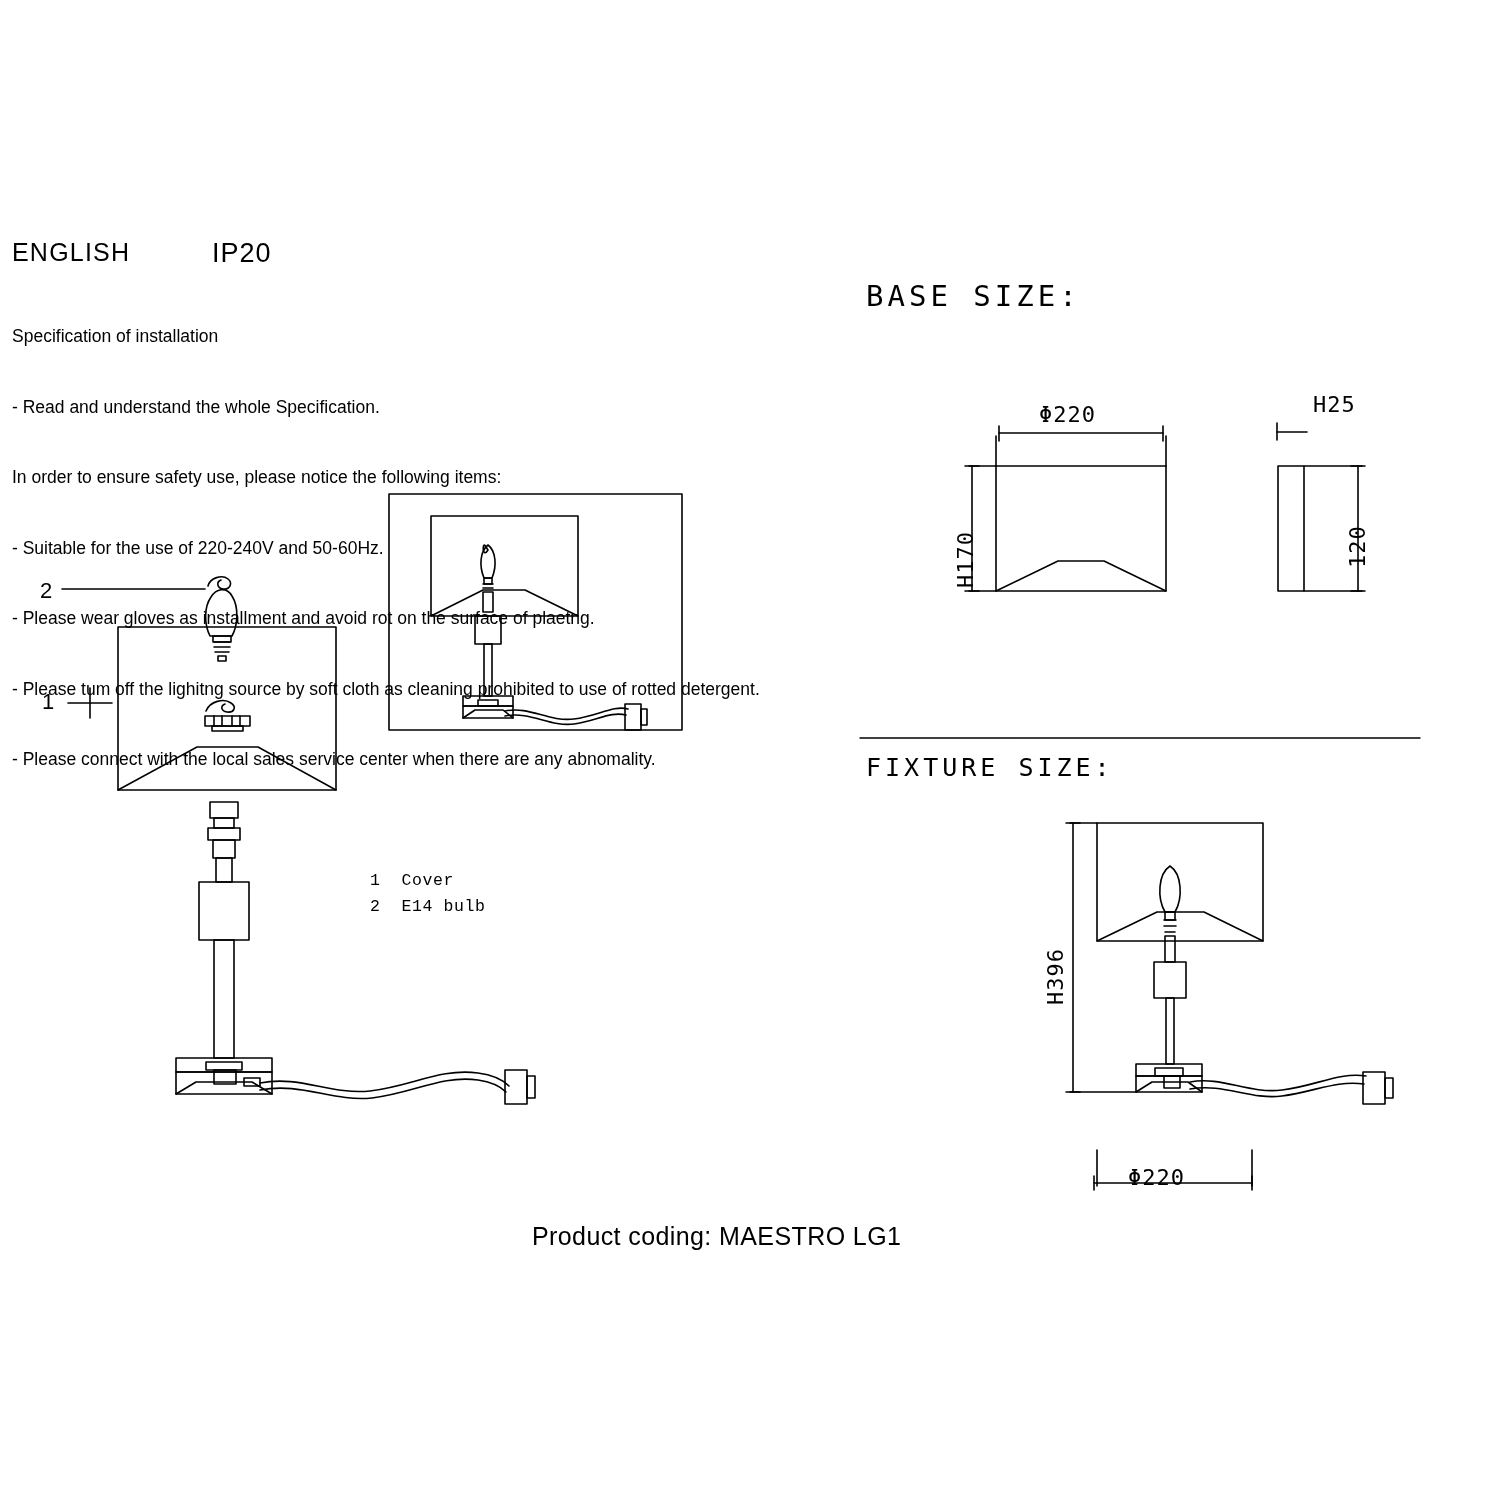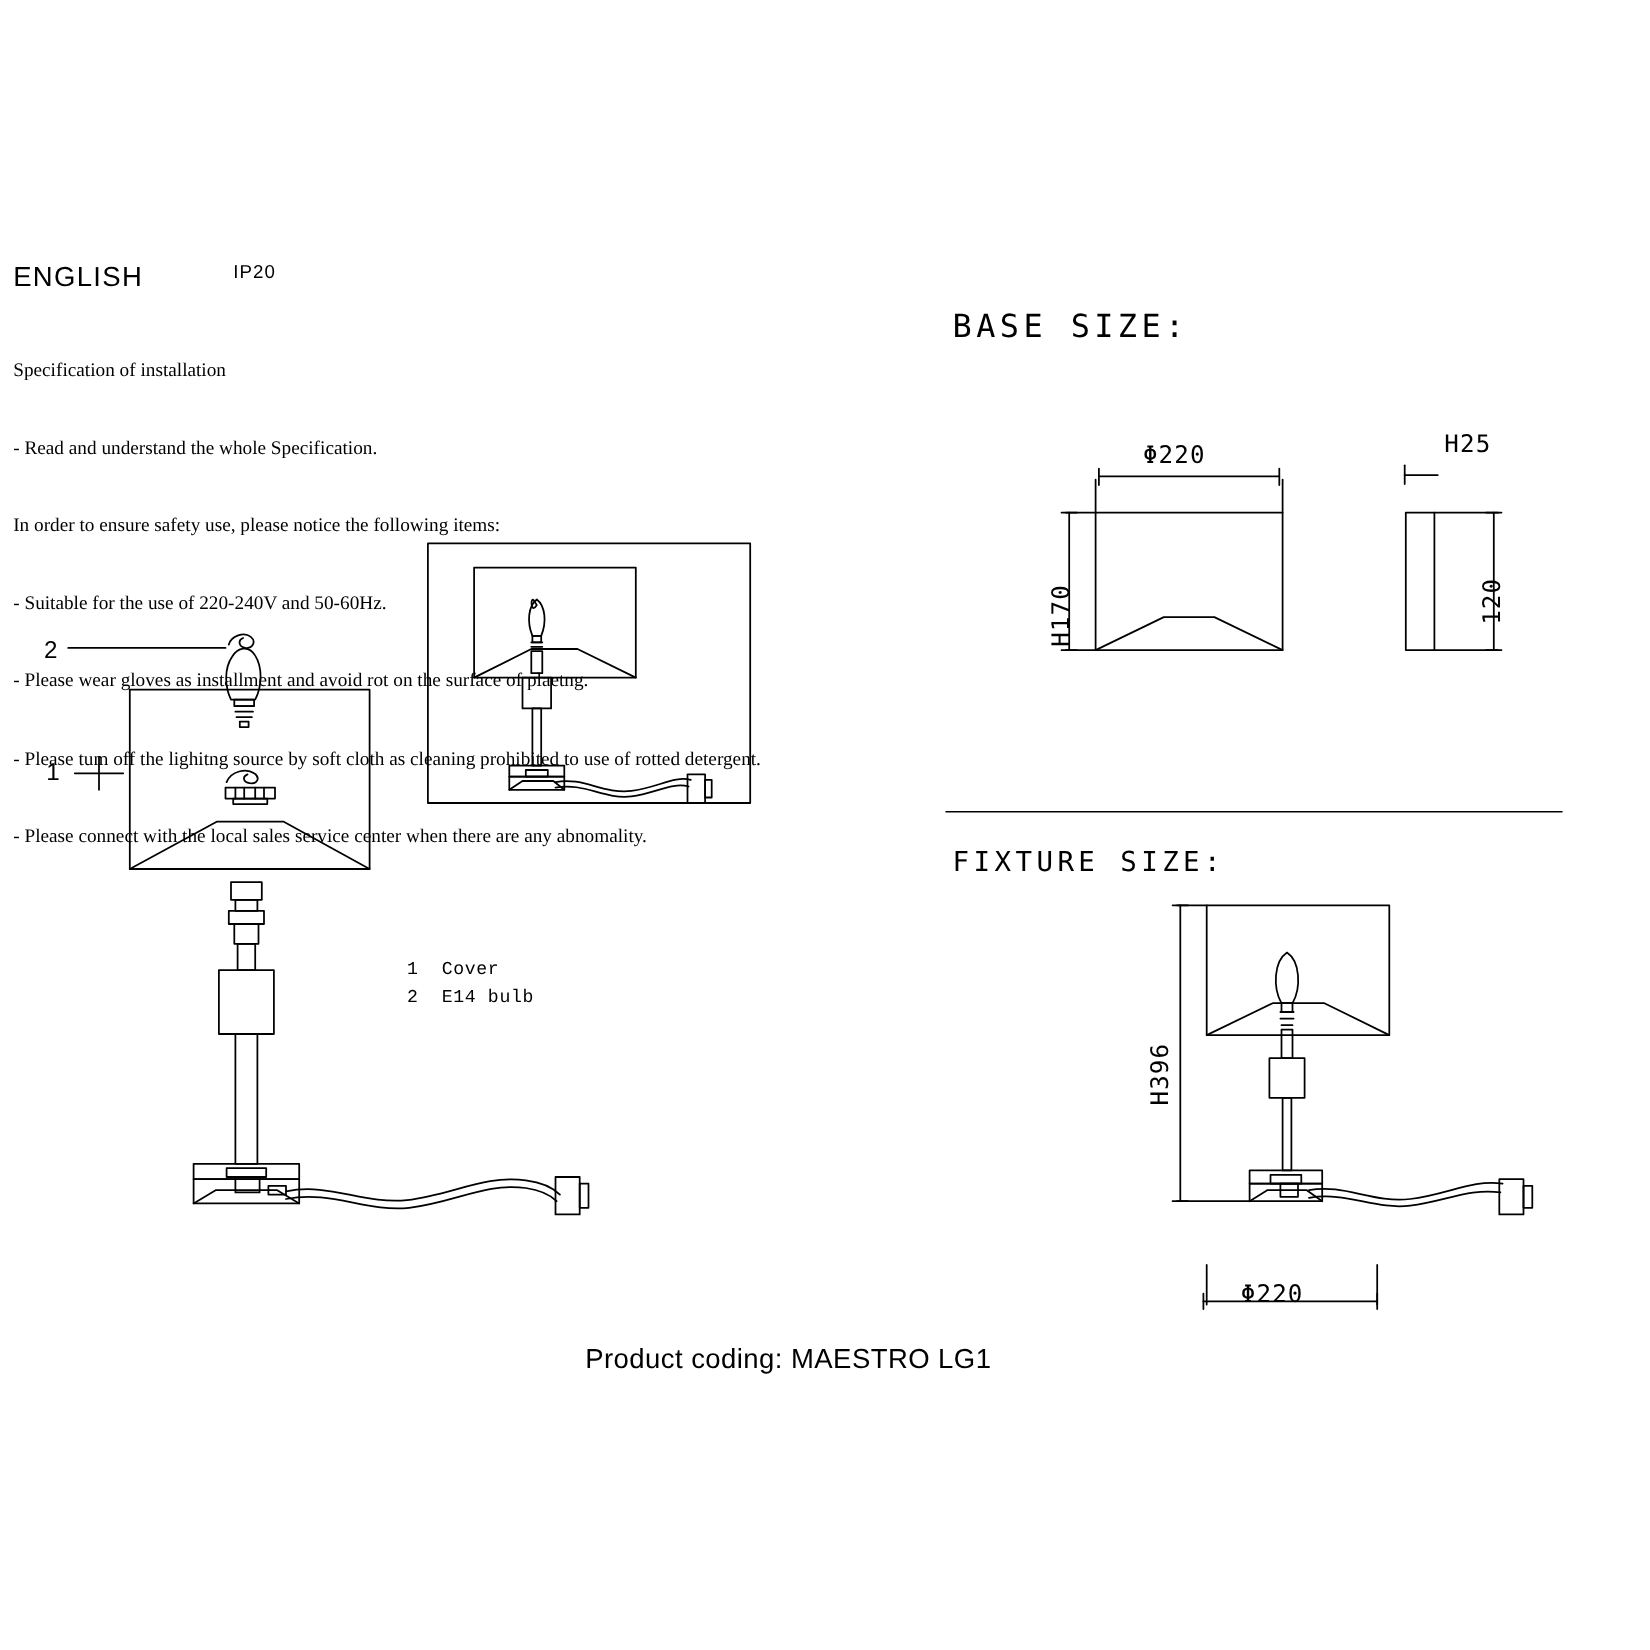--- a/index.html
+++ b/index.html
@@ -27,32 +27,32 @@
     left: 12px;
     top: 238px;
     font-size: 25px;
     letter-spacing: 1.2px;
     white-space: pre;
   }
   #ip-rating {
     position: absolute;
     left: 212px;
     top: 238px;
-    font-size: 17px;
+    font-size: 27px;
     letter-spacing: 1px;
   }
   #spec-block {
     position: absolute;
     left: 12px;
     top: 278px;
     font-size: 17.5px;
     line-height: 23.5px;
     white-space: pre;
   }
-  .spec-line { display: block; font-family: Liberation Serif, serif; }
+  .spec-line { display: block; }
 
   #legend {
     position: absolute;
     left: 370px;
     top: 868px;
     font-size: 16.5px;
     line-height: 26px;
     letter-spacing: 0.6px;
     font-family: Liberation Mono, monospace;
   }
@@ -66,21 +66,20 @@
     letter-spacing: 4px;
     font-family: "DejaVu Sans Mono", monospace;
   }
   #fixture-size-title {
     position: absolute;
     left: 866px;
     top: 753px;
     font-size: 25px;
     letter-spacing: 4px;
     font-family: "DejaVu Sans Mono", monospace;
-    margin-top: 16px;
   }
   #product-coding {
     position: absolute;
     left: 532px;
     top: 1222px;
     font-size: 25px;
     letter-spacing: 0.4px;
   }
 
   

